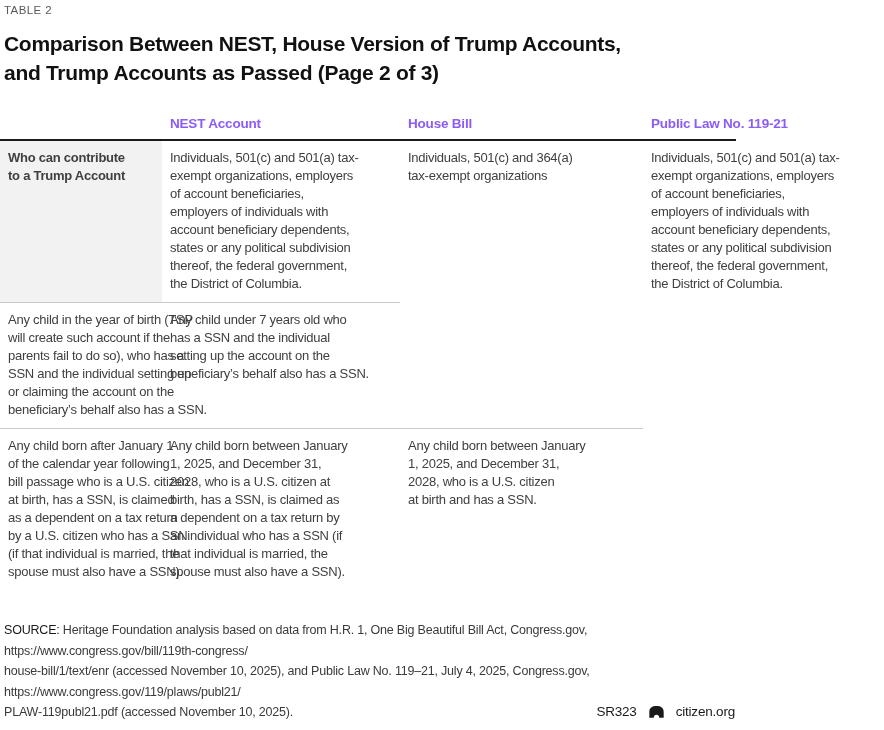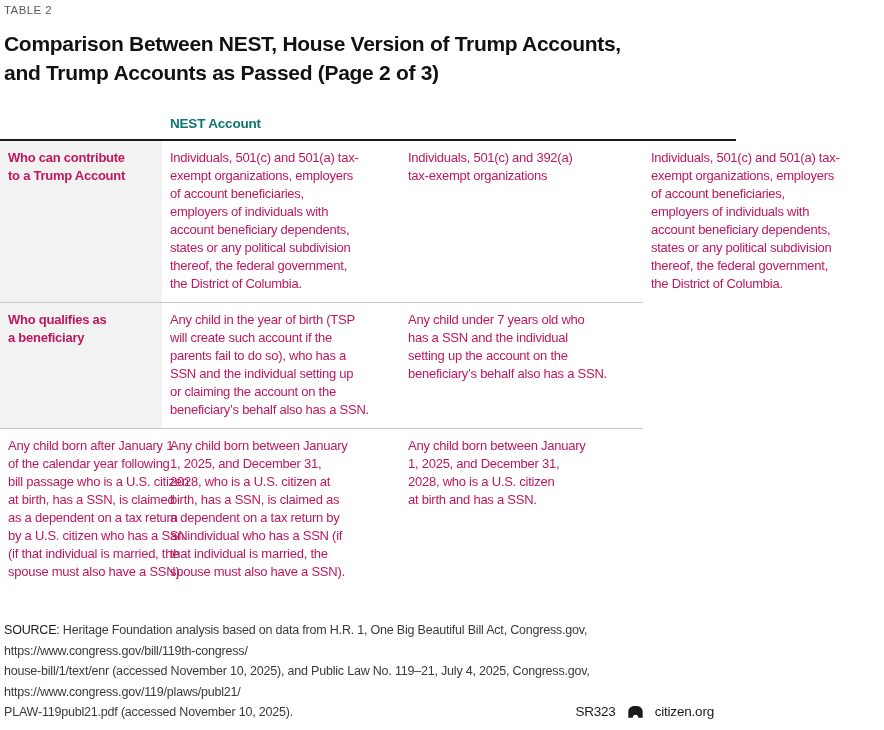--- a/index.html
+++ b/index.html
@@ -32,54 +32,54 @@
 
   .grid-cols {
     display: grid;
     grid-template-columns: 162px 238px 243px 241px;
   }
   .thead { margin-top: 29px; align-items: end; }
   .col-head {
     padding: 0 10px 8px 8px;
     font-size: 13.5px;
     font-weight: bold;
-    color: #0f766e;
+    color: #8b5cf6;
     letter-spacing: -0.2px;
     white-space: pre;
   }
   .rule { height: 2px; background: #1a1a1a; }
 
   .trow .cell {
     padding: 8px 10px 9px 8px;
     font-size: 13px;
     line-height: 18px;
     letter-spacing: -0.25px;
     white-space: pre;
-    color: #be185d;
+    color: #404040;
   }
   .label-cell {
     background: #f2f2f2;
     font-weight: bold;
     color: #191919;
   }
   .trow + .trow .cell { border-top: 1px solid #c9c9c9; }
 
   .source {
     margin: 30px 4px 0 4px;
     font-size: 12.5px;
     line-height: 20.5px;
     letter-spacing: -0.2px;
     color: #3a3a3a;
     white-space: pre-wrap;
   }
   .src-label { font-weight: normal; color: #1a1a1a; }
 
   .footer {
     position: absolute;
-    right: 22px; bottom: 11px;
+    right: 1px; bottom: 11px;
     display: flex; gap: 11px;
     font-size: 13.5px;
     letter-spacing: -0.2px;
     color: #1a1a1a;
   }
   .bell { display: inline-flex; align-items: center; }
   .bell svg { display: block; }
 </style>
 </head>
 <body>
@@ -87,52 +87,52 @@
 <div class="page">
 
   <div class="kicker">TABLE 2</div>
 
   <h1 class="title">Comparison Between NEST, House Version of Trump Accounts,
 and Trump Accounts as Passed (Page 2 of 3)</h1>
 
   <div class="thead grid-cols">
     <div class="col-head"></div>
     <div class="col-head">NEST Account</div>
+    <div class="col-head">House Bill</div>
+    <div class="col-head">Public Law No. 119-21</div>
   </div>
 
   <div class="rule"></div>
 
   <div class="tbody">
 
     <div class="trow grid-cols">
       <div class="cell label-cell">Who can contribute
 to a Trump Account</div>
       <div class="cell">Individuals, 501(c) and 501(a) tax-
 exempt organizations, employers
 of account beneficiaries,
 employers of individuals with
 account beneficiary dependents,
 states or any political subdivision
 thereof, the federal government,
 the District of Columbia.</div>
-      <div class="cell">Individuals, 501(c) and 392(a)
+      <div class="cell">Individuals, 501(c) and 364(a)
 tax-exempt organizations</div>
       <div class="cell">Individuals, 501(c) and 501(a) tax-
 exempt organizations, employers
 of account beneficiaries,
 employers of individuals with
 account beneficiary dependents,
 states or any political subdivision
 thereof, the federal government,
 the District of Columbia.</div>
     </div>
 
     <div class="trow grid-cols">
-      <div class="cell label-cell">Who qualifies as
-a beneficiary</div>
       <div class="cell">Any child in the year of birth (TSP
 will create such account if the
 parents fail to do so), who has a
 SSN and the individual setting up
 or claiming the account on the
 beneficiary’s behalf also has a SSN.</div>
       <div class="cell">Any child under 7 years old who
 has a SSN and the individual
 setting up the account on the
 beneficiary’s behalf also has a SSN.</div>

